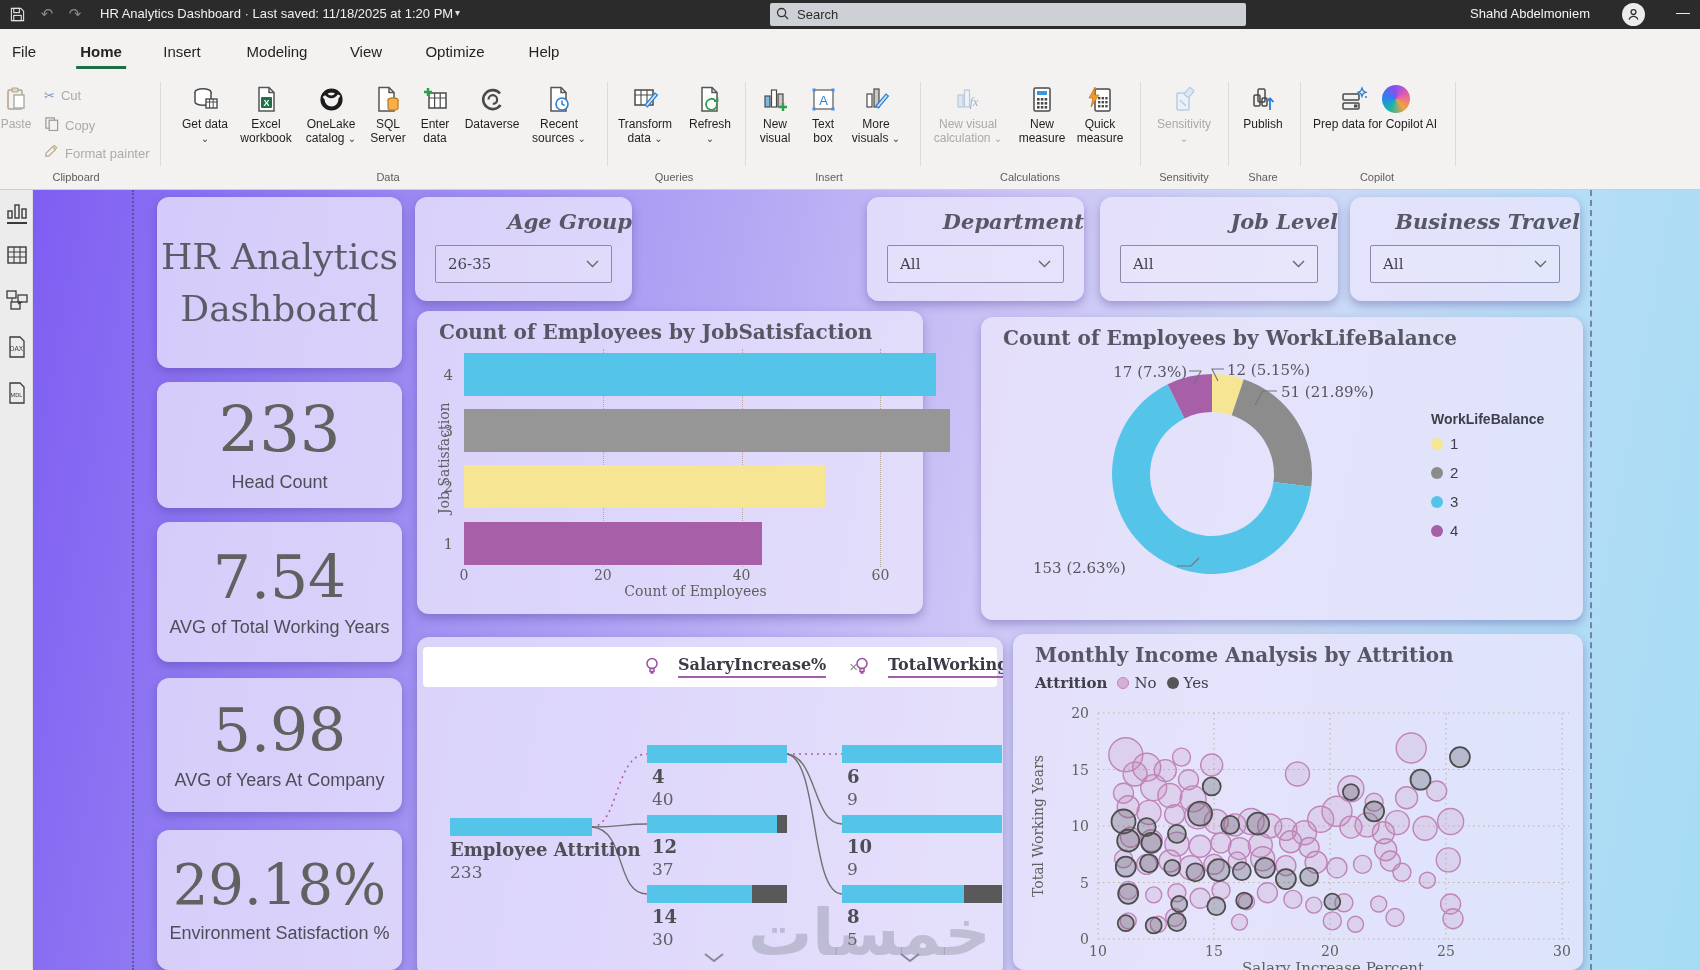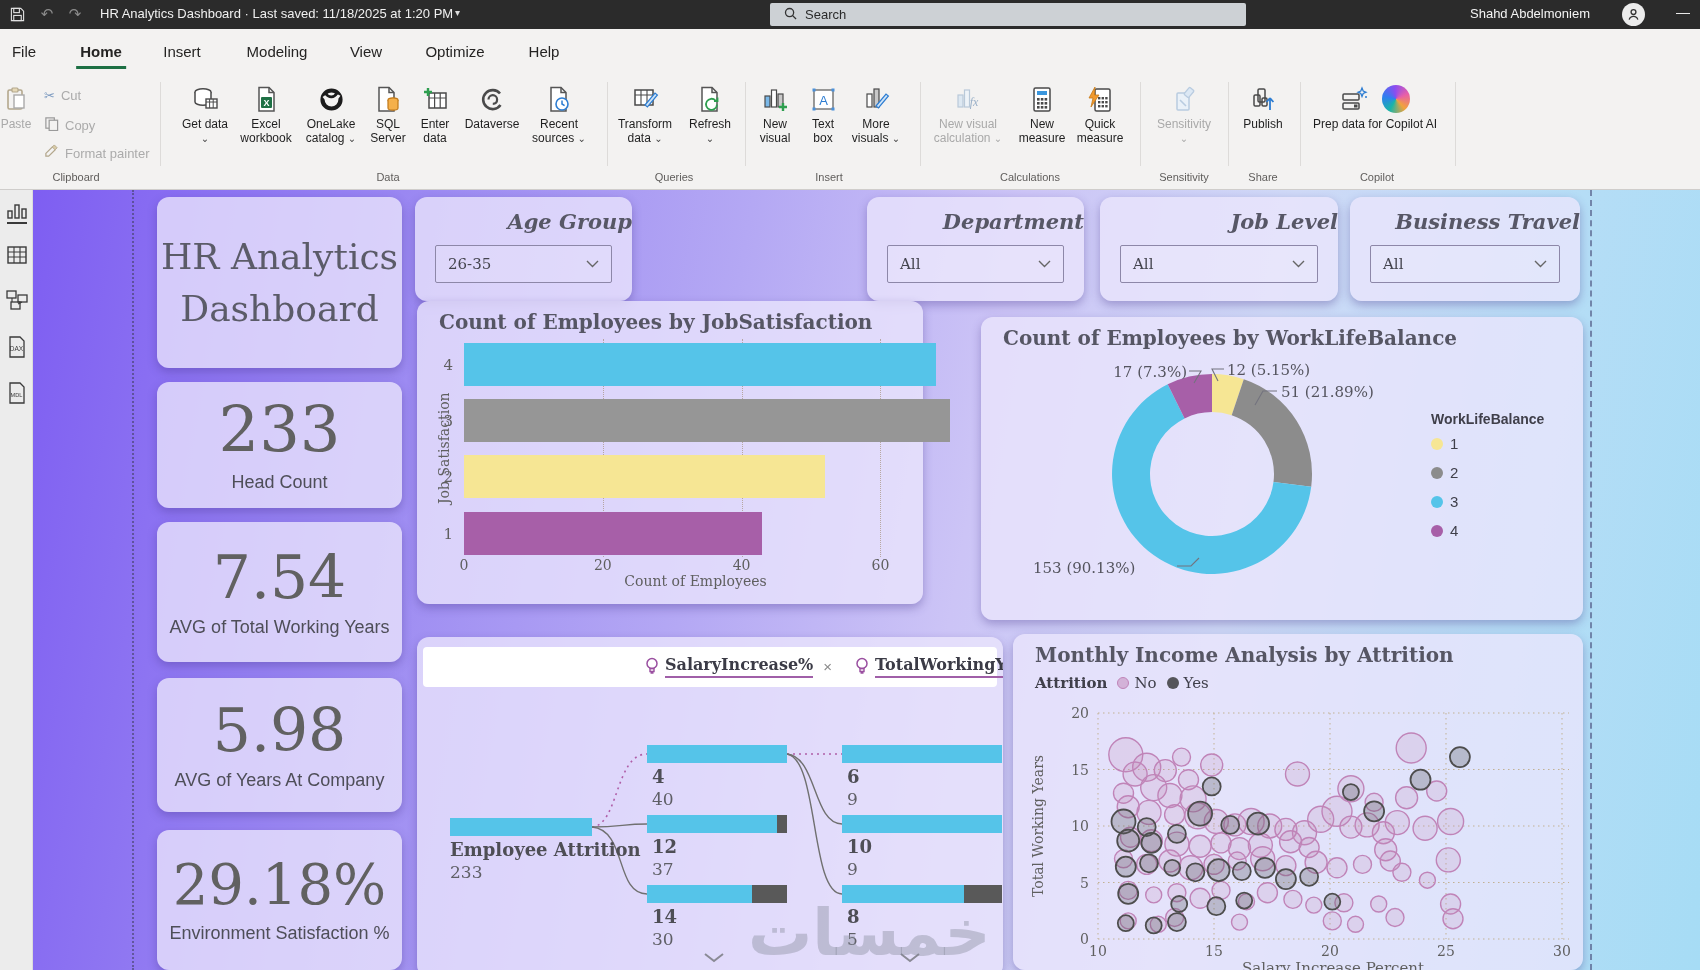--- a/index.html
+++ b/index.html
@@ -6,21 +6,21 @@
   html,body { width:1700px; height:970px; overflow:hidden; background:#222; }
   body { font-family:"Liberation Sans", sans-serif; }
   #app { position:relative; width:1700px; height:970px; }
 
   
   .titlebar { position:absolute; left:0; top:0; width:1700px; height:29px; background:#2b2b2b; color:#e8e8e8; }
   .tb-ic { position:absolute; top:5px; width:18px; height:18px; display:flex; align-items:center; justify-content:center; font-size:15px; color:#e0e0e0; }
   .tb-ic.dim { color:#8b8b8b; }
   .tb-title { position:absolute; left:100px; top:6px; font-size:13px; color:#f0f0f0; white-space:nowrap; }
   .tb-caret { position:absolute; top:7px; font-size:10px; color:#dcdcdc; }
-  .searchbox { position:absolute; left:770px; top:3px; width:476px; height:23px; background:#cdd1d5; border-radius:2px; display:flex; align-items:center; gap:8px; padding-left:14px; color:#2b2b2b; font-size:13px; }
+  .searchbox { position:absolute; left:770px; top:3px; width:476px; height:23px; background:#cdd1d5; border-radius:2px; display:flex; align-items:center; gap:8px; padding-left:6px; color:#2b2b2b; font-size:13px; }
   .tb-user { position:absolute; left:1470px; top:6px; font-size:13px; color:#f4f4f4; }
   .avatar { position:absolute; left:1622px; top:3px; width:23px; height:23px; border-radius:50%; background:#ececec; display:flex; align-items:center; justify-content:center; }
   .tb-min { position:absolute; left:1676px; top:4px; color:#e8e8e8; font-size:14px; }
 
   
   .menubar { position:absolute; left:0; top:29px; width:1700px; height:49px; background:#f3f2f1; }
   .mitem { position:absolute; top:14px; transform:translateX(-50%); font-size:15px; color:#252423; cursor:pointer; }
   .mitem.active { font-weight:bold; }
   .mitem.active::after { content:""; position:absolute; left:-4px; right:-4px; bottom:-9px; height:3px; background:#1d7044; }
 
@@ -70,21 +70,21 @@
 
   
   .dlab { position:absolute; font-family:"DejaVu Serif",serif; font-size:15px; color:#54545e; white-space:nowrap; }
   .dlegend { position:absolute; left:450px; top:94px; }
   .dlegend .lt { font-size:14px; font-weight:bold; color:#3f3f4a; margin-bottom:2px; }
   .litem { display:flex; align-items:center; gap:7px; height:29px; font-size:15px; color:#3f3f4a; }
   .ldot { width:12px; height:12px; border-radius:50%; }
 
   
   .tree-head { position:absolute; left:6px; right:6px; top:10px; height:40px; background:#ffffff; border-radius:4px; }
-  .chip { position:absolute; top:8px; display:flex; align-items:center; gap:6px; }
+  .chip { position:absolute; top:8px; display:flex; align-items:center; gap:19px; }
   .chip .ctx { font-family:"DejaVu Serif",serif; font-weight:bold; font-size:16px; color:#3b3b46; border-bottom:2px solid #a05fa8; padding-bottom:2px; white-space:nowrap; }
   .chip .cx { color:#8a8a8a; font-size:15px; margin-left:4px; cursor:pointer; }
   .tbar { position:absolute; height:18px; background:#55c4e9; }
   .tbar .dk { position:absolute; right:0; top:0; height:18px; background:#595959; }
   .tkey { position:absolute; font-family:"DejaVu Serif",serif; font-weight:bold; font-size:18px; color:#4e4e55; }
   .tval { position:absolute; font-family:"DejaVu Serif",serif; font-size:17px; color:#5f5f66; }
 
   
   .sleg { position:absolute; left:22px; top:40px; display:flex; align-items:center; gap:10px; font-family:"DejaVu Serif",serif; font-size:15px; color:#3f3f4a; }
   .sleg .t { font-weight:bold; }
@@ -499,21 +499,21 @@
     <div class="card fcard" style="left:1317px;top:7px;width:230px">
       <div class="ft">Business Travel</div>
       <div class="fdd">
         <span class="fv">All</span>
         <svg width="13" height="8" viewBox="0 0 13 8">
             <path d="M1 1l5.5 5.5L12 1" fill="none" stroke="#666" stroke-width="1.4"></path>
           </svg>
       </div>
     </div>
 
-    <div class="card" style="left:384px;top:111px;width:506px;height:303px">
+    <div class="card" style="left:384px;top:121px;width:506px;height:303px">
       <div class="ctitle">Count of Employees by JobSatisfaction</div>
       <div class="ylab-rot" style="left:-28px;top:140px;width:110px;text-align:center">Job Satisfaction</div>
       <div id="barplot" style="position:absolute;left:0;top:0;width:553px;height:303px">
           <div class="xt" style="left: 47px; top: 256px;">0</div>
           <div class="grid-v" style="left: 185.8px; top: 38px; height: 218px;"></div>
           <div class="xt" style="left: 185.8px; top: 256px;">20</div>
           <div class="grid-v" style="left: 324.6px; top: 38px; height: 218px;"></div>
           <div class="xt" style="left: 324.6px; top: 256px;">40</div>
           <div class="grid-v" style="left: 463.4px; top: 38px; height: 218px;"></div>
           <div class="xt" style="left: 463.4px; top: 256px;">60</div>
@@ -538,21 +538,21 @@
           <path d="M186.7,67.3 A100,100 0 0 1 231.0,57.0 L231.0,95.0 A62,62 0 0 0 203.6,101.4 Z" fill="#a75fa8"></path>
           <g fill="none" stroke="#73737e" stroke-width="1.1">
             <path d="M243,52 L231,52 L237,64"></path>
             <path d="M296,74 L282,74 L274,88"></path>
             <path d="M196,249 L210,249 L218,241"></path>
             <path d="M208,54 L220,54 L213,66"></path>
           </g>
         </svg>
       <div class="dlab" style="left:246px;top:44px">12 (5.15%)</div>
       <div class="dlab" style="left:300px;top:66px">51 (21.89%)</div>
-      <div class="dlab" style="left:52px;top:242px">153 (90.13%)</div>
+      <div class="dlab" style="left:52px;top:242px">153 (2.63%)</div>
       <div class="dlab" style="left:96px;top:46px;width:110px;text-align:right">17 (7.3%)</div>
       <div class="dlegend">
         <div class="lt">WorkLifeBalance</div>
         <div class="litem">
             <span class="ldot" style="background:#f6e694"></span>
             <span>1</span>
           </div>
         <div class="litem">
             <span class="ldot" style="background:#8c8c8c"></span>
             <span>2</span>

